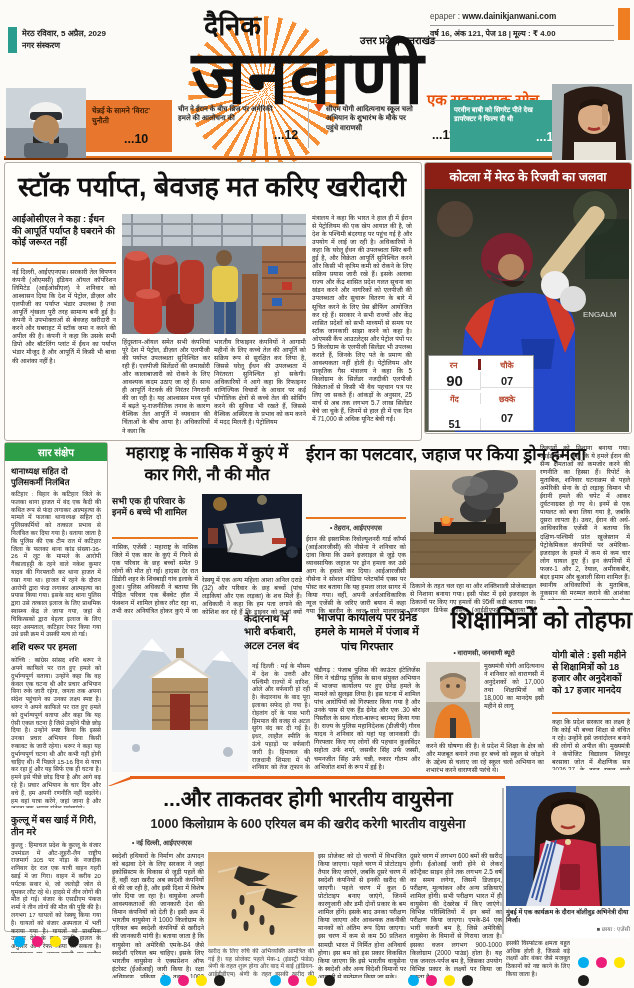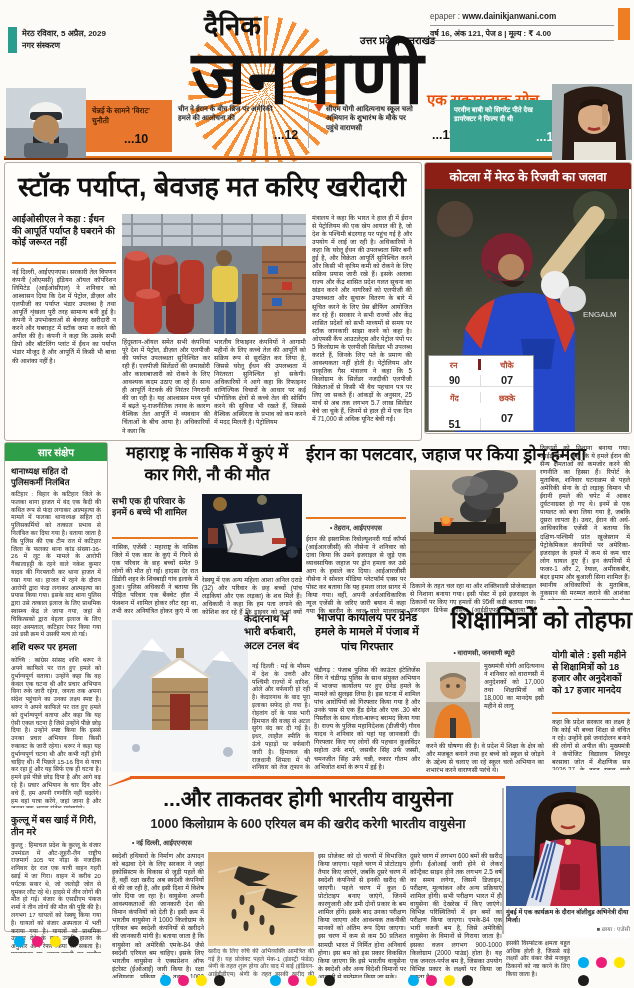--- a/index.html
+++ b/index.html
@@ -30,21 +30,21 @@
     <div class="abs sunburst" style="left:188px;top:16px;"></div>
     <div class="abs hl" style="left:204px;top:6px;width:140px;font-size:27px;">दैनिक</div>
     <div class="abs hl" style="left:138px;top:24px;width:340px;font-size:74px;line-height:108px;letter-spacing:1px;text-align:center;">जनवाणी</div>
     <div class="abs hl" style="left:360px;top:33px;width:150px;font-size:10px;">उत्तर प्रदेश, उत्तराखंड</div>
     <div class="abs" style="left:398px;top:89px;width:170px;font-size:15px;font-weight:bold;color:#e8500a;text-align:center;">एक सकारात्मक सोच</div>
 
     <div class="abs" style="left:430px;top:12px;width:184px;font-size:8.2px;color:#444;">
       <span>epaper : </span><span style="font-weight:bold;color:#1a1a1a;">www.dainikjanwani.com</span>
     </div>
     <div class="abs" style="left:618px;top:8px;width:12px;height:32px;background:#ef7d22;"></div>
-    <div class="abs" style="left:430px;top:25px;width:184px;font-size:7.8px;font-weight:bold;color:#222;border-top:1px solid #999;border-bottom:1px solid #999;padding:2px 0;">वर्ष 16, अंक 121, पेज 8 | मूल्य : ₹ 4.00</div>
+    <div class="abs" style="left:430px;top:25px;width:184px;font-size:7.8px;font-weight:bold;color:#222;border-top:1px solid #999;border-bottom:1px solid #999;padding:2px 0;">वर्ष 16, अंक 121, पेज 18 | मूल्य : ₹ 4.00</div>
 
     <div class="abs" style="left:6px;top:88px;width:80px;height:70px;z-index:3;">
       <svg width="80" height="70" viewBox="0 0 80 70">
           <rect width="80" height="70" fill="#ccd3d9"></rect>
           <rect y="40" width="80" height="30" fill="#8d969e"></rect>
           <ellipse cx="40" cy="26" rx="17" ry="12" fill="#f2f2f0"></ellipse>
           <rect x="24" y="24" width="32" height="8" rx="3" fill="#2b2e33"></rect>
           <circle cx="40" cy="40" r="13" fill="#b78a5e"></circle>
           <path d="M27 48 Q40 62 53 48 L53 55 27 55 Z" fill="#2b2723"></path>
           <rect x="18" y="55" width="44" height="15" rx="4" fill="#5b646d"></rect>
@@ -156,21 +156,21 @@
           <path d="M150 140 Q146 116 120 106 L140 164 Z" fill="#d03a2a"></path>
           <circle cx="130" cy="96" r="14" fill="#eeeeee"></circle>
           <circle cx="148" cy="110" r="13" fill="#dddddd"></circle>
           <path d="M96 150 L130 150 126 180 100 180 Z" fill="#1a3aa8"></path>
           <text x="158" y="128" font-size="8" fill="#ffffff" opacity=".85" font-family="sans-serif">ENGALM</text>
         </svg>
 
       <div class="abs" style="left:3px;top:166px;width:104px;height:74px;background:#fff;border:1px solid #8c8c8c;display:grid;grid-template-columns:1fr 1fr;grid-template-rows:1fr 1fr 1fr 1fr;align-items:center;text-align:center;">
         <div style="font-size:8px;font-weight:bold;color:#b5432a;border-right:3px solid #7f1d1d;">रन</div>
         <div style="font-size:8px;font-weight:bold;color:#b5432a;">चौके</div>
-        <div style="font-size:10px;font-weight:bold;color:#222;border-right:1px solid #ddd;border-bottom:1px solid #ddd;text-align:center;">90</div>
+        <div style="font-size:15px;font-weight:bold;color:#222;border-right:1px solid #ddd;border-bottom:1px solid #ddd;text-align:center;">90</div>
         <div style="font-size:11px;font-weight:bold;color:#222;border-bottom:1px solid #ddd;">07</div>
         <div style="font-size:8px;font-weight:bold;color:#b5432a;border-right:1px solid #ddd;">गेंद</div>
         <div style="font-size:8px;font-weight:bold;color:#b5432a;">छक्के</div>
         <div style="font-size:11px;font-weight:bold;color:#222;border-right:1px solid #ddd;margin-top:12px;">51</div>
         <div style="font-size:11px;font-weight:bold;color:#222;">07</div>
       </div>
     </div>
   </div>
 
   <div class="abs panel" style="left:4px;top:442px;width:102px;height:488px;">

